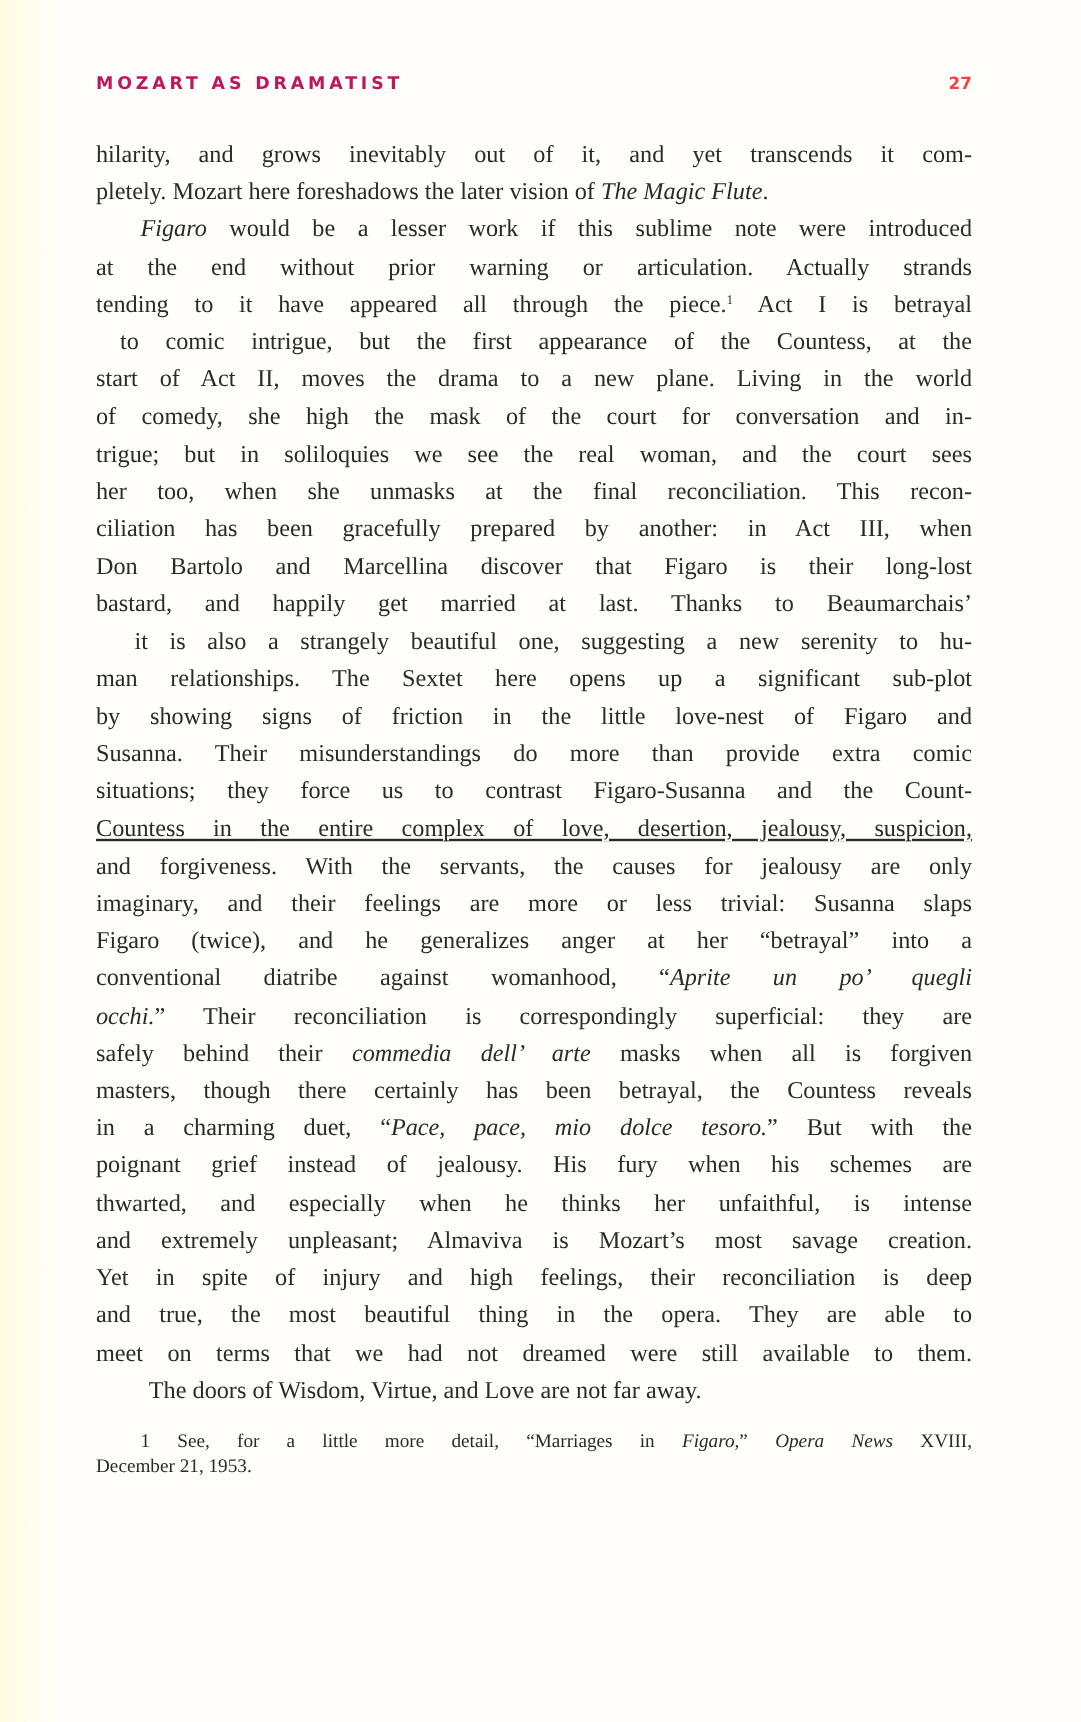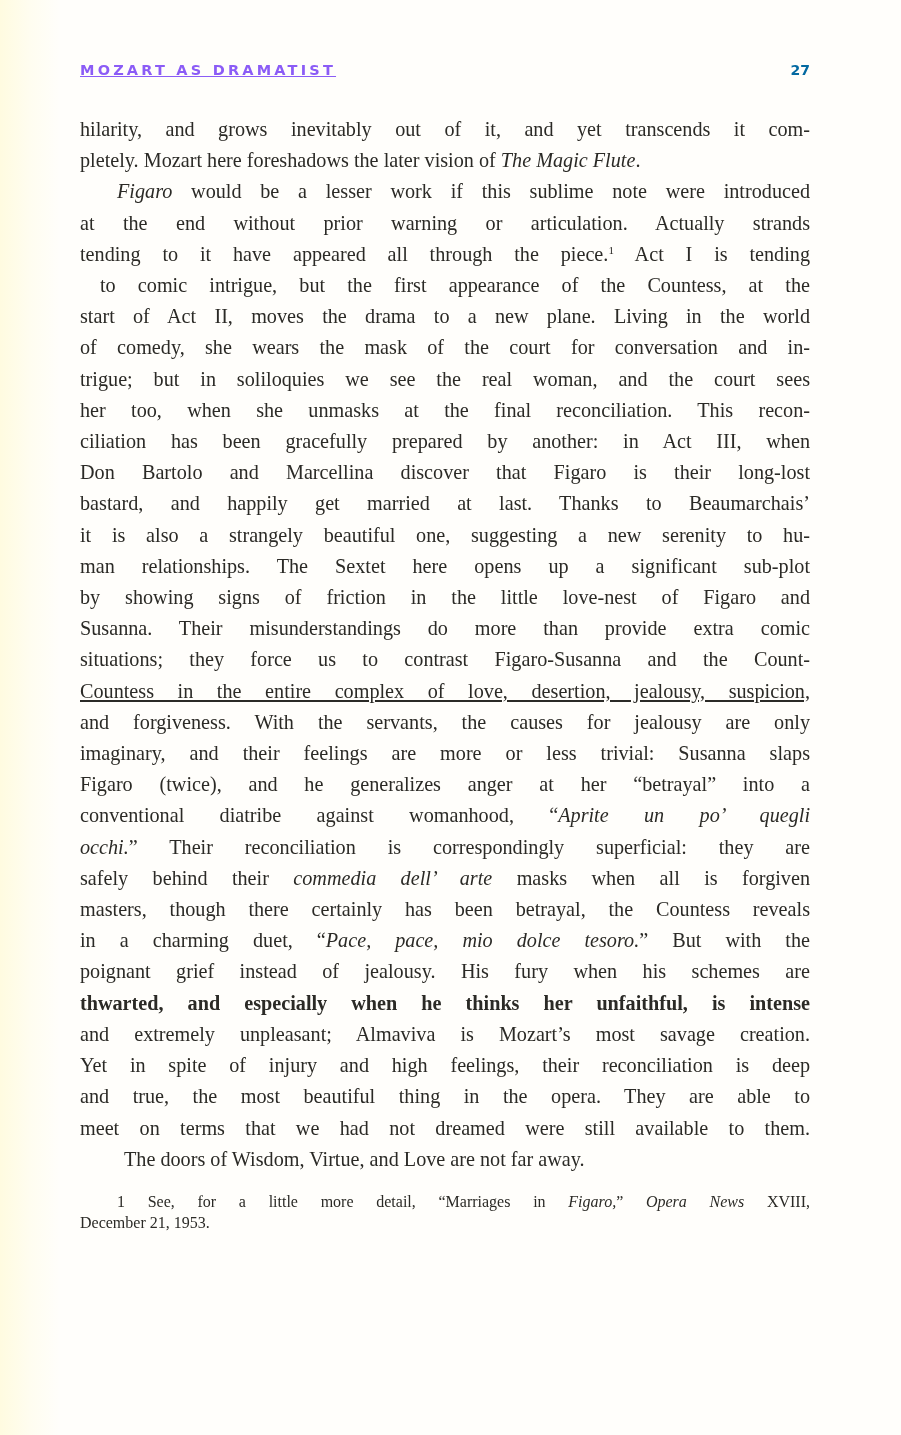--- a/index.html
+++ b/index.html
@@ -35,31 +35,30 @@
       height: 20px;
     }
     .running-title {
       position: absolute;
       left: 0;
       top: 0;
       font-family: "DejaVu Sans", "Liberation Sans", sans-serif;
       font-weight: bold;
       font-size: 14.5px;
       letter-spacing: 3.2px;
-      color: #8b5cf6;
-      text-decoration: underline;
+      color: #be185d;
     }
     .page-number {
       position: absolute;
       right: 0;
       top: 0;
       font-family: "DejaVu Sans", "Liberation Sans", sans-serif;
       font-weight: bold;
       font-size: 14px;
-      color: #0369a1;
+      color: #ef4444;
     }
     .body-text {
       position: absolute;
       top: 114px;
       left: 0;
       width: 730px;
       font-size: 20.2px;
       line-height: 31.2px;
       text-align: justify;
     }
@@ -108,45 +107,45 @@
   </div>
 
   <div class="body-text" id="body-text">
       <p>
         <span class="line-inner" style="text-align-last: justify;"><span>hilarity, and grows inevitably out of it, and yet transcends it com-</span></span>
         <span class="line-inner" style="text-align-last: left;"><span>pletely. Mozart here foreshadows the later vision of </span><i>The Magic Flute</i><span>.</span></span>
       </p>
       <p>
         <span class="line-inner" style="text-align-last: justify; text-indent: 37px;"><i>Figaro</i><span> would be a lesser work if this sublime note were introduced</span></span>
         <span class="line-inner" style="text-align-last: justify;"><span>at the end without prior warning or articulation. Actually strands</span></span>
-        <span class="line-inner" style="text-align-last: justify;"><span>tending to it have appeared all through the piece.</span><sup class="fn">1</sup><span> Act I is tending</span></span>
+        <span class="line-inner" style="text-align-last: justify;"><span>tending to it have appeared all through the piece.</span><sup class="fn">1</sup><span> Act I is betrayal</span></span>
         <span class="line-inner" style="text-align-last: justify; margin-left: 20px;"><span>to comic intrigue, but the first appearance of the Countess, at the</span></span>
         <span class="line-inner" style="text-align-last: justify;"><span>start of Act II, moves the drama to a new plane. Living in the world</span></span>
-        <span class="line-inner" style="text-align-last: justify;"><span>of comedy, she wears the mask of the court for conversation and in-</span></span>
+        <span class="line-inner" style="text-align-last: justify;"><span>of comedy, she high the mask of the court for conversation and in-</span></span>
         <span class="line-inner" style="text-align-last: justify;"><span>trigue; but in soliloquies we see the real woman, and the court sees</span></span>
         <span class="line-inner" style="text-align-last: justify;"><span>her too, when she unmasks at the final reconciliation. This recon-</span></span>
         <span class="line-inner" style="text-align-last: justify;"><span>ciliation has been gracefully prepared by another: in Act III, when</span></span>
         <span class="line-inner" style="text-align-last: justify;"><span>Don Bartolo and Marcellina discover that Figaro is their long-lost</span></span>
         <span class="line-inner" style="text-align-last: justify;"><span>bastard, and happily get married at last. Thanks to Beaumarchais’</span></span>
-        <span class="line-inner" style="text-align-last: justify;"><span>it is also a strangely beautiful one, suggesting a new serenity to hu-</span></span>
+        <span class="line-inner" style="text-align-last: justify; margin-left: 32px;"><span>it is also a strangely beautiful one, suggesting a new serenity to hu-</span></span>
         <span class="line-inner" style="text-align-last: justify;"><span>man relationships. The Sextet here opens up a significant sub-plot</span></span>
         <span class="line-inner" style="text-align-last: justify;"><span>by showing signs of friction in the little love-nest of Figaro and</span></span>
         <span class="line-inner" style="text-align-last: justify;"><span>Susanna. Their misunderstandings do more than provide extra comic</span></span>
         <span class="line-inner" style="text-align-last: justify;"><span>situations; they force us to contrast Figaro-Susanna and the Count-</span></span>
         <span class="line-inner" style="text-align-last: justify; text-decoration: underline;"><span>Countess in the entire complex of love, desertion, jealousy, suspicion,</span></span>
         <span class="line-inner" style="text-align-last: justify;"><span>and forgiveness. With the servants, the causes for jealousy are only</span></span>
         <span class="line-inner" style="text-align-last: justify;"><span>imaginary, and their feelings are more or less trivial: Susanna slaps</span></span>
         <span class="line-inner" style="text-align-last: justify;"><span>Figaro (twice), and he generalizes anger at her “betrayal” into a</span></span>
         <span class="line-inner" style="text-align-last: justify;"><span>conventional diatribe against womanhood, “</span><i>Aprite un po’ quegli</i></span>
         <span class="line-inner" style="text-align-last: justify;"><i>occhi.</i><span>” Their reconciliation is correspondingly superficial: they are</span></span>
         <span class="line-inner" style="text-align-last: justify;"><span>safely behind their </span><i>commedia dell’ arte</i><span> masks when all is forgiven</span></span>
         <span class="line-inner" style="text-align-last: justify;"><span>masters, though there certainly has been betrayal, the Countess reveals</span></span>
         <span class="line-inner" style="text-align-last: justify;"><span>in a charming duet, “</span><i>Pace, pace, mio dolce tesoro.</i><span>” But with the</span></span>
         <span class="line-inner" style="text-align-last: justify;"><span>poignant grief instead of jealousy. His fury when his schemes are</span></span>
-        <span class="line-inner" style="text-align-last: justify; font-weight: bold;"><span>thwarted, and especially when he thinks her unfaithful, is intense</span></span>
+        <span class="line-inner" style="text-align-last: justify;"><span>thwarted, and especially when he thinks her unfaithful, is intense</span></span>
         <span class="line-inner" style="text-align-last: justify;"><span>and extremely unpleasant; Almaviva is Mozart’s most savage creation.</span></span>
         <span class="line-inner" style="text-align-last: justify;"><span>Yet in spite of injury and high feelings, their reconciliation is deep</span></span>
         <span class="line-inner" style="text-align-last: justify;"><span>and true, the most beautiful thing in the opera. They are able to</span></span>
         <span class="line-inner" style="text-align-last: justify;"><span>meet on terms that we had not dreamed were still available to them.</span></span>
         <span class="line-inner" style="text-align-last: left; margin-left: 44px;"><span>The doors of Wisdom, Virtue, and Love are not far away.</span></span>
       </p>
     </div>
 
   <div class="footnote" id="footnote">
       <span class="fn-line1"><span>1 See, for a little more detail, “Marriages in </span><i>Figaro,</i><span>” </span><i>Opera News</i><span> XVIII,</span></span>

